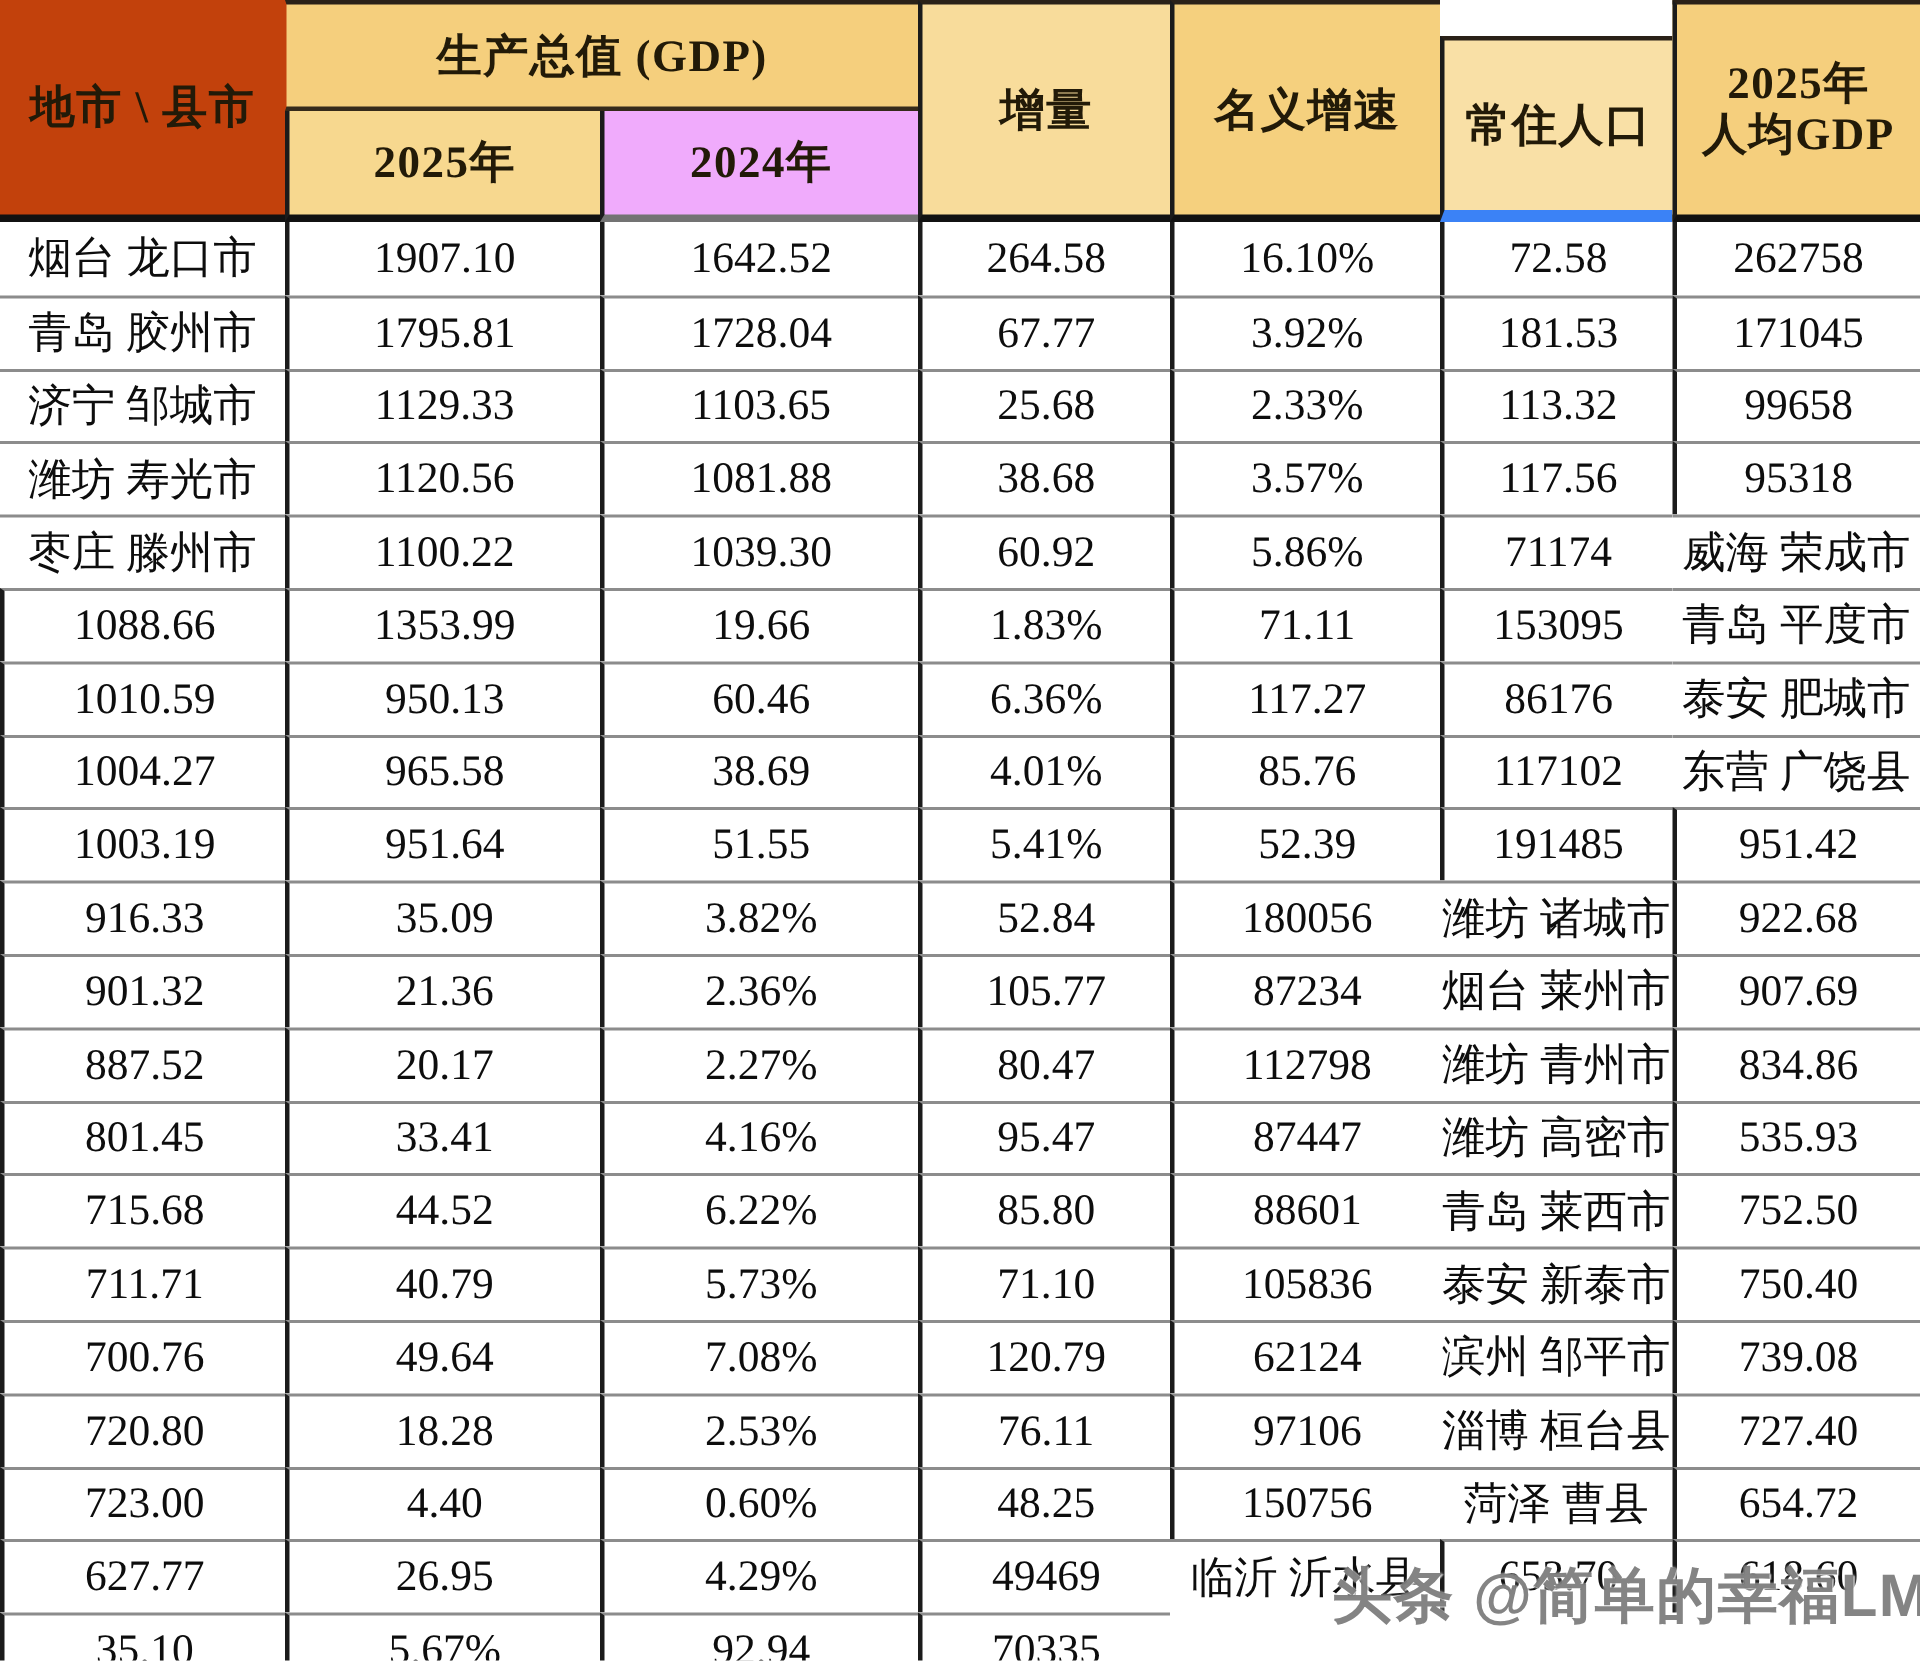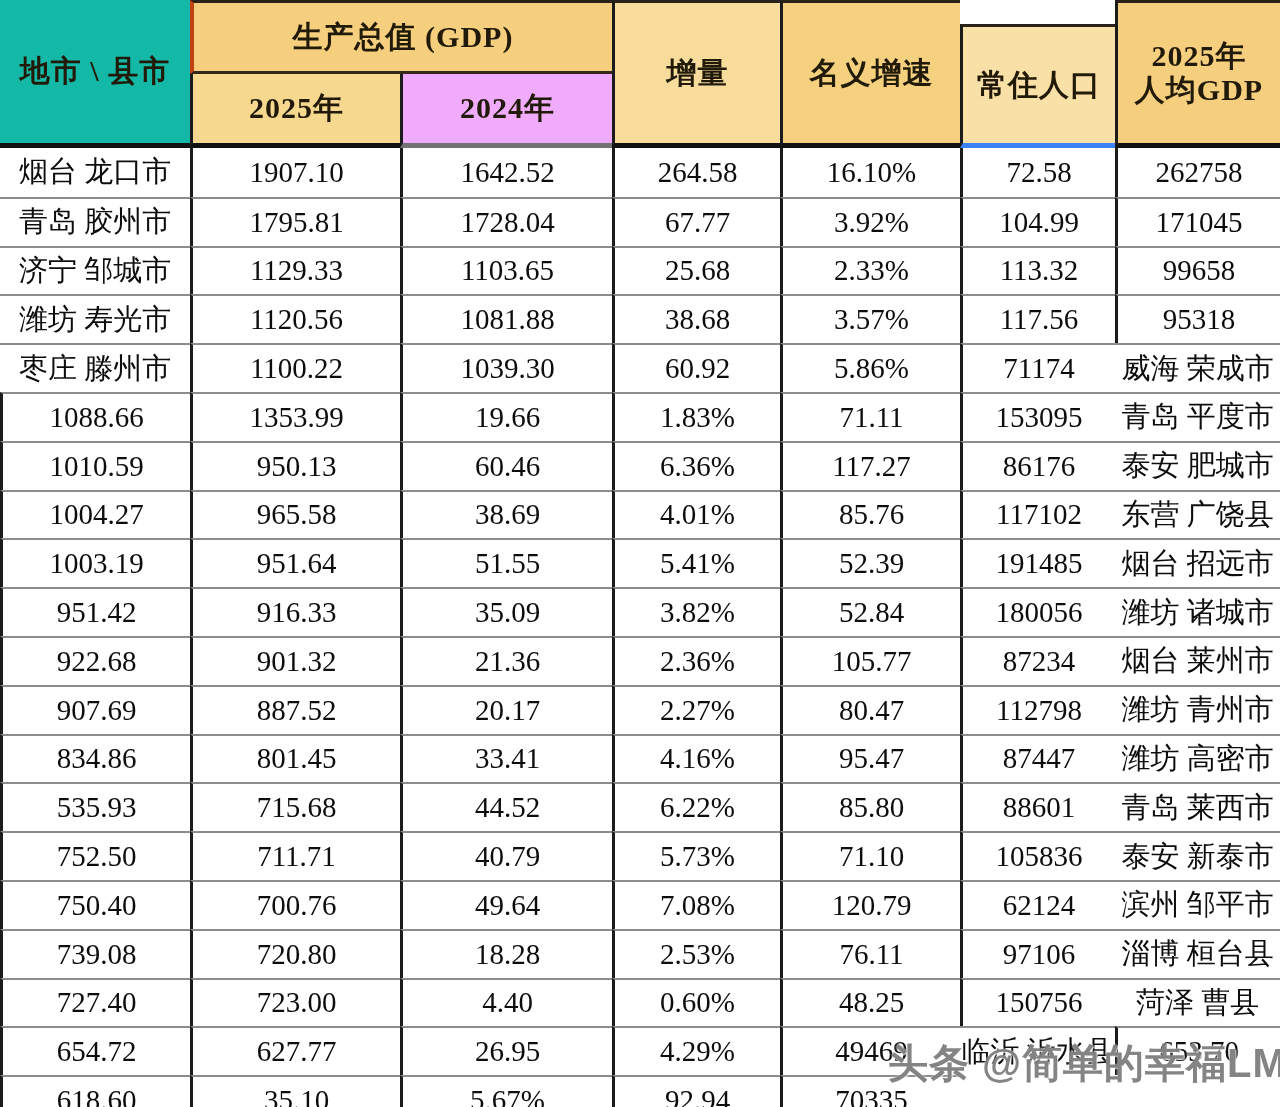--- a/index.html
+++ b/index.html
@@ -26,27 +26,27 @@
     box-sizing: border-box;
     white-space: nowrap;
   }
   
   .hcell {
     font-weight: bold;
     font-size: 30px;
     color: #221a08;
     letter-spacing: 1px;
   }
-  .h-region  { grid-column: 1; grid-row: 1 / span 2; background: #14b8a6; border-bottom: 5px solid #111111; }
-  .h-gdp     { grid-column: 2 / span 2; grid-row: 1; background: #F5CF7D; border-left: 4px solid #c2410c; border-top: 3px solid #2a2118; border-bottom: 3px solid #352a1a; }
+  .h-region  { grid-column: 1; grid-row: 1 / span 2; background: #c2410c; border-bottom: 5px solid #111111; }
+  .h-gdp     { grid-column: 2 / span 2; grid-row: 1; background: #F5CF7D; border-left: 1px solid #c2410c; border-top: 3px solid #2a2118; border-bottom: 3px solid #352a1a; }
   .h-2025    { grid-column: 2; grid-row: 2; background: #F7D88F; border-left: 3px solid #1b1b1b; border-bottom: 5px solid #111111; }
   .h-2024    { grid-column: 3; grid-row: 2; background: #f0abfc; border-left: 3px solid #1b1b1b; border-bottom: 5px solid #737373; }
   .h-inc     { grid-column: 4; grid-row: 1 / span 2; background: #F8DC9B; border-left: 3px solid #1b1b1b; border-top: 3px solid #2a2118; border-bottom: 5px solid #111111; }
   .h-growth  { grid-column: 5; grid-row: 1 / span 2; background: #F5D07E; border-left: 3px solid #1b1b1b; border-top: 3px solid #2a2118; border-bottom: 5px solid #111111; }
-  .h-pop     { grid-column: 6; grid-row: 1 / span 2; background: #F9E0A6; border-left: 3px solid #1b1b1b; border-top: 3px solid #2a2118; border-bottom: 5px solid #3b82f6; margin-top: 24px; }
+  .h-pop     { grid-column: 6; grid-row: 1 / span 2; background: #F9E0A6; border-left: 3px solid #1b1b1b; border-top: 3px solid #2a2118; border-bottom: 8px solid #3b82f6; margin-top: 24px; }
   .h-percap  { grid-column: 7; grid-row: 1 / span 2; background: #F5CF7D; border-left: 3px solid #1b1b1b; border-top: 3px solid #2a2118; border-bottom: 5px solid #111111;
                flex-direction: column; line-height: 1.15; }
   
   .dcell {
     background: #ffffff;
     font-size: 29px;
     color: #0d0d0d;
     border-top: 2px solid #8c8c8c;
   }
   .dcell.no-top { border-top: none; }
@@ -88,21 +88,21 @@
       <div class="cell dcell no-top vline">1642.52</div>
       <div class="cell dcell no-top vline">264.58</div>
       <div class="cell dcell no-top vline">16.10%</div>
       <div class="cell dcell no-top vline">72.58</div>
       <div class="cell dcell no-top vline">262758</div>
       <div class="cell dcell region-cell">青岛 胶州市</div>
       <div class="cell dcell vline">1795.81</div>
       <div class="cell dcell vline">1728.04</div>
       <div class="cell dcell vline">67.77</div>
       <div class="cell dcell vline">3.92%</div>
-      <div class="cell dcell vline">104.99</div>
+      <div class="cell dcell vline">181.53</div>
       <div class="cell dcell vline">171045</div>
       <div class="cell dcell region-cell">济宁 邹城市</div>
       <div class="cell dcell vline">1129.33</div>
       <div class="cell dcell vline">1103.65</div>
       <div class="cell dcell vline">25.68</div>
       <div class="cell dcell vline">2.33%</div>
       <div class="cell dcell vline">113.32</div>
       <div class="cell dcell vline">99658</div>
       <div class="cell dcell region-cell">潍坊 寿光市</div>
       <div class="cell dcell vline">1120.56</div>
@@ -138,21 +138,20 @@
       <div class="cell dcell vline">4.01%</div>
       <div class="cell dcell vline">85.76</div>
       <div class="cell dcell vline">117102</div>
       <div class="cell dcell region-cell">东营 广饶县</div>
       <div class="cell dcell vline">1003.19</div>
       <div class="cell dcell vline">951.64</div>
       <div class="cell dcell vline">51.55</div>
       <div class="cell dcell vline">5.41%</div>
       <div class="cell dcell vline">52.39</div>
       <div class="cell dcell vline">191485</div>
-      <div class="cell dcell region-cell">烟台 招远市</div>
       <div class="cell dcell vline">951.42</div>
       <div class="cell dcell vline">916.33</div>
       <div class="cell dcell vline">35.09</div>
       <div class="cell dcell vline">3.82%</div>
       <div class="cell dcell vline">52.84</div>
       <div class="cell dcell vline">180056</div>
       <div class="cell dcell region-cell">潍坊 诸城市</div>
       <div class="cell dcell vline">922.68</div>
       <div class="cell dcell vline">901.32</div>
       <div class="cell dcell vline">21.36</div>

